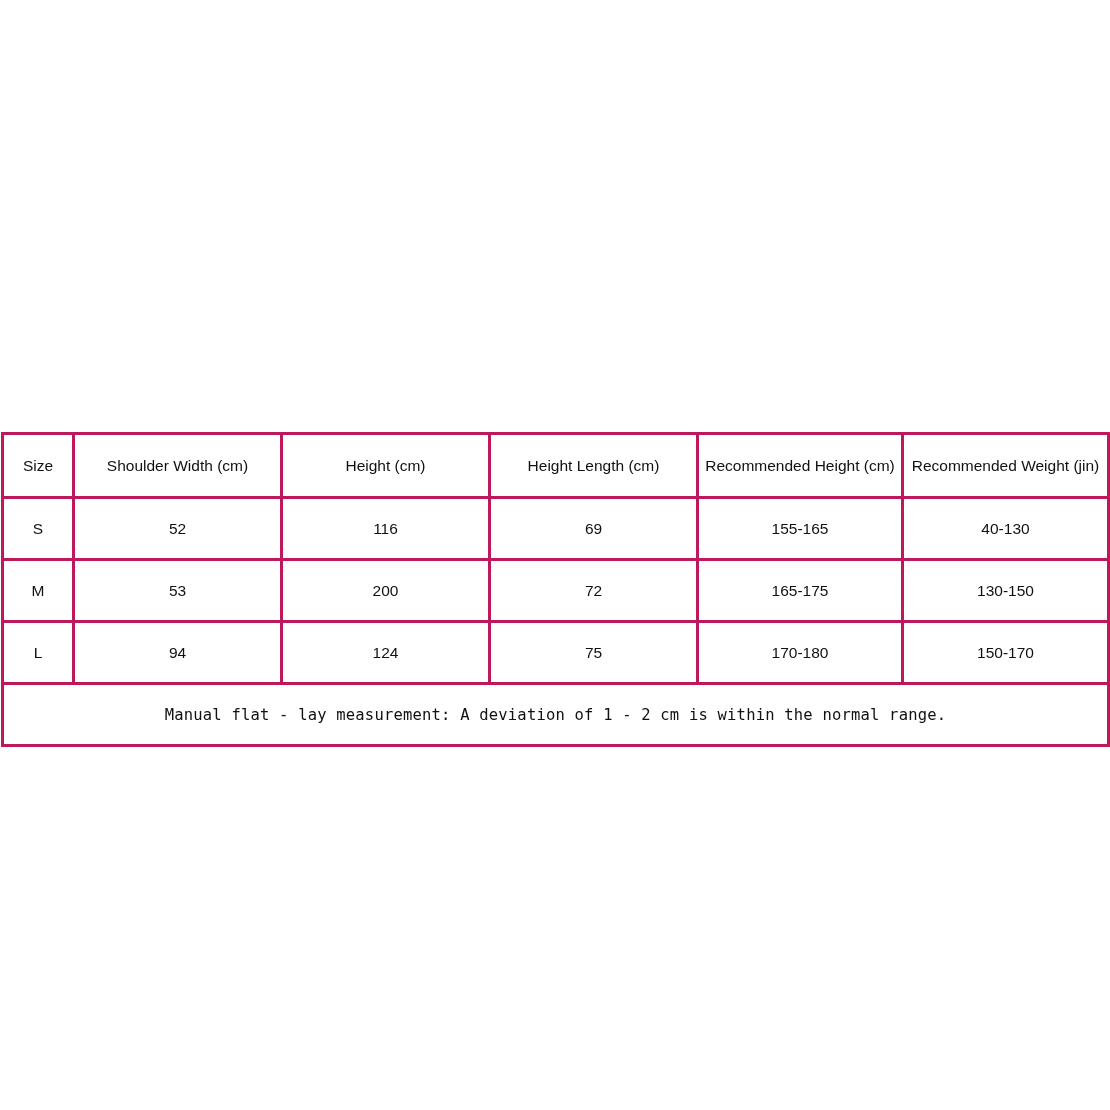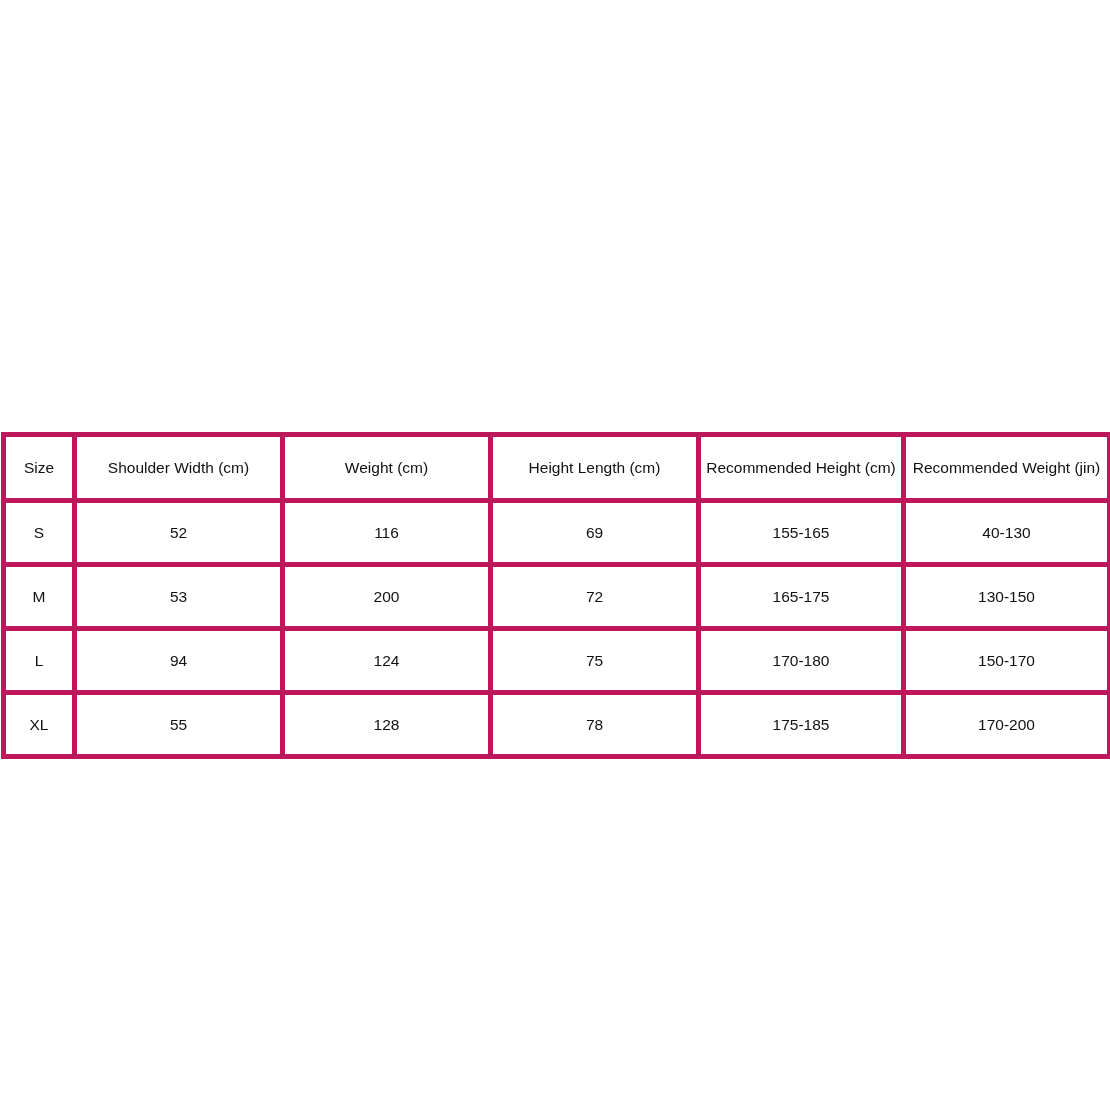--- a/index.html
+++ b/index.html
@@ -22,21 +22,21 @@
     width: 1110px;
   }
   table.size-chart {
     border-collapse: collapse;
     width: 1108px;
     margin: 0 1px;
     table-layout: fixed;
   }
   table.size-chart td,
   table.size-chart th {
-    border: 5px solid #be185d;
+    border: 3px solid #be185d;
     text-align: center;
     vertical-align: middle;
     font-weight: normal;
     font-size: 15.5px;
     height: 39px;
     padding: 10px 4px;
     color: #111111;
   }
   table.size-chart thead th {
     font-size: 15.5px;
@@ -68,21 +68,21 @@
       <col class="c-shoulder">
       <col class="c-chest">
       <col class="c-length">
       <col class="c-height">
       <col class="c-weight">
     </colgroup>
     <thead>
       <tr>
         <th>Size</th>
         <th>Shoulder Width (cm)</th>
-        <th>Weight (cm)</th>
+        <th>Height (cm)</th>
         <th>Height Length (cm)</th>
         <th>Recommended Height (cm)</th>
         <th>Recommended Weight (jin)</th>
       </tr>
     </thead>
     <tbody>
       <tr>
         <td>S</td>
         <td>52</td>
         <td>116</td>
@@ -100,22 +100,17 @@
       </tr>
       <tr>
         <td>L</td>
         <td>94</td>
         <td>124</td>
         <td>75</td>
         <td>170-180</td>
         <td>150-170</td>
       </tr>
       <tr>
-        <td>XL</td>
-        <td>55</td>
-        <td>128</td>
-        <td>78</td>
-        <td>175-185</td>
-        <td>170-200</td>
+        <td class="note-cell" colspan="6">Manual flat - lay measurement: A deviation of 1 - 2 cm is within the normal range.</td>
       </tr>
     </tbody>
   </table>
 </div>
 
 </body></html>

